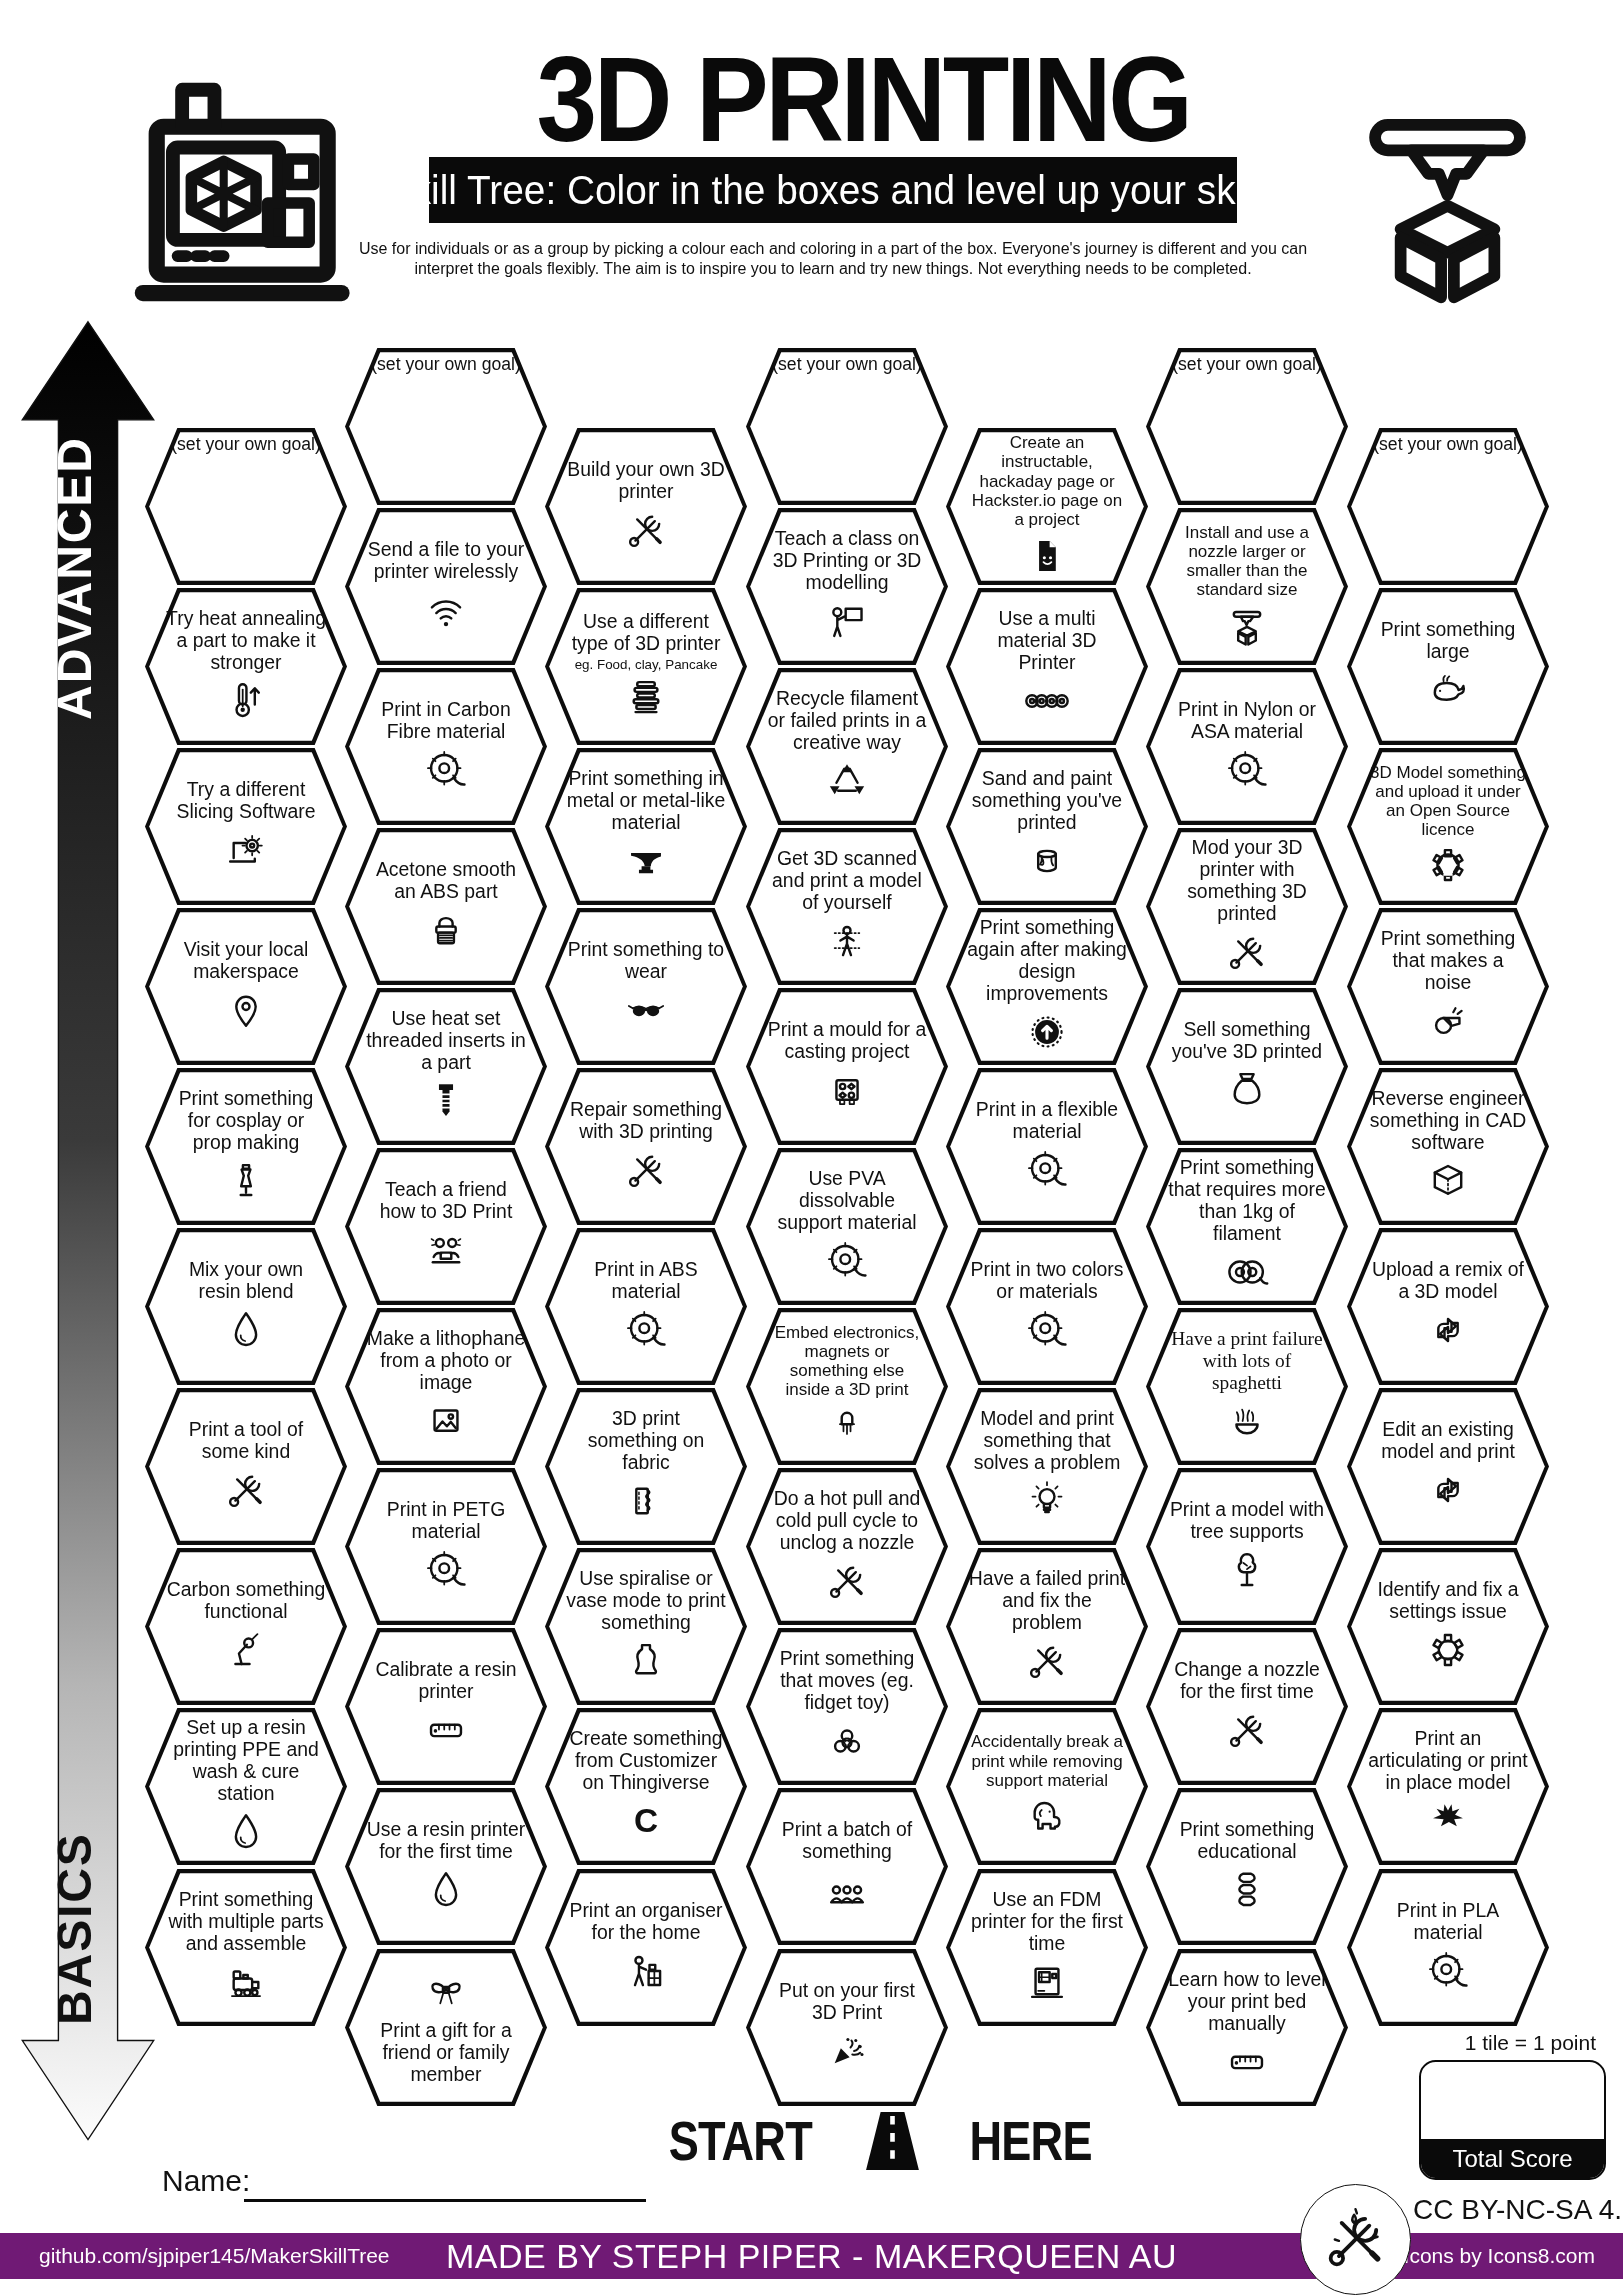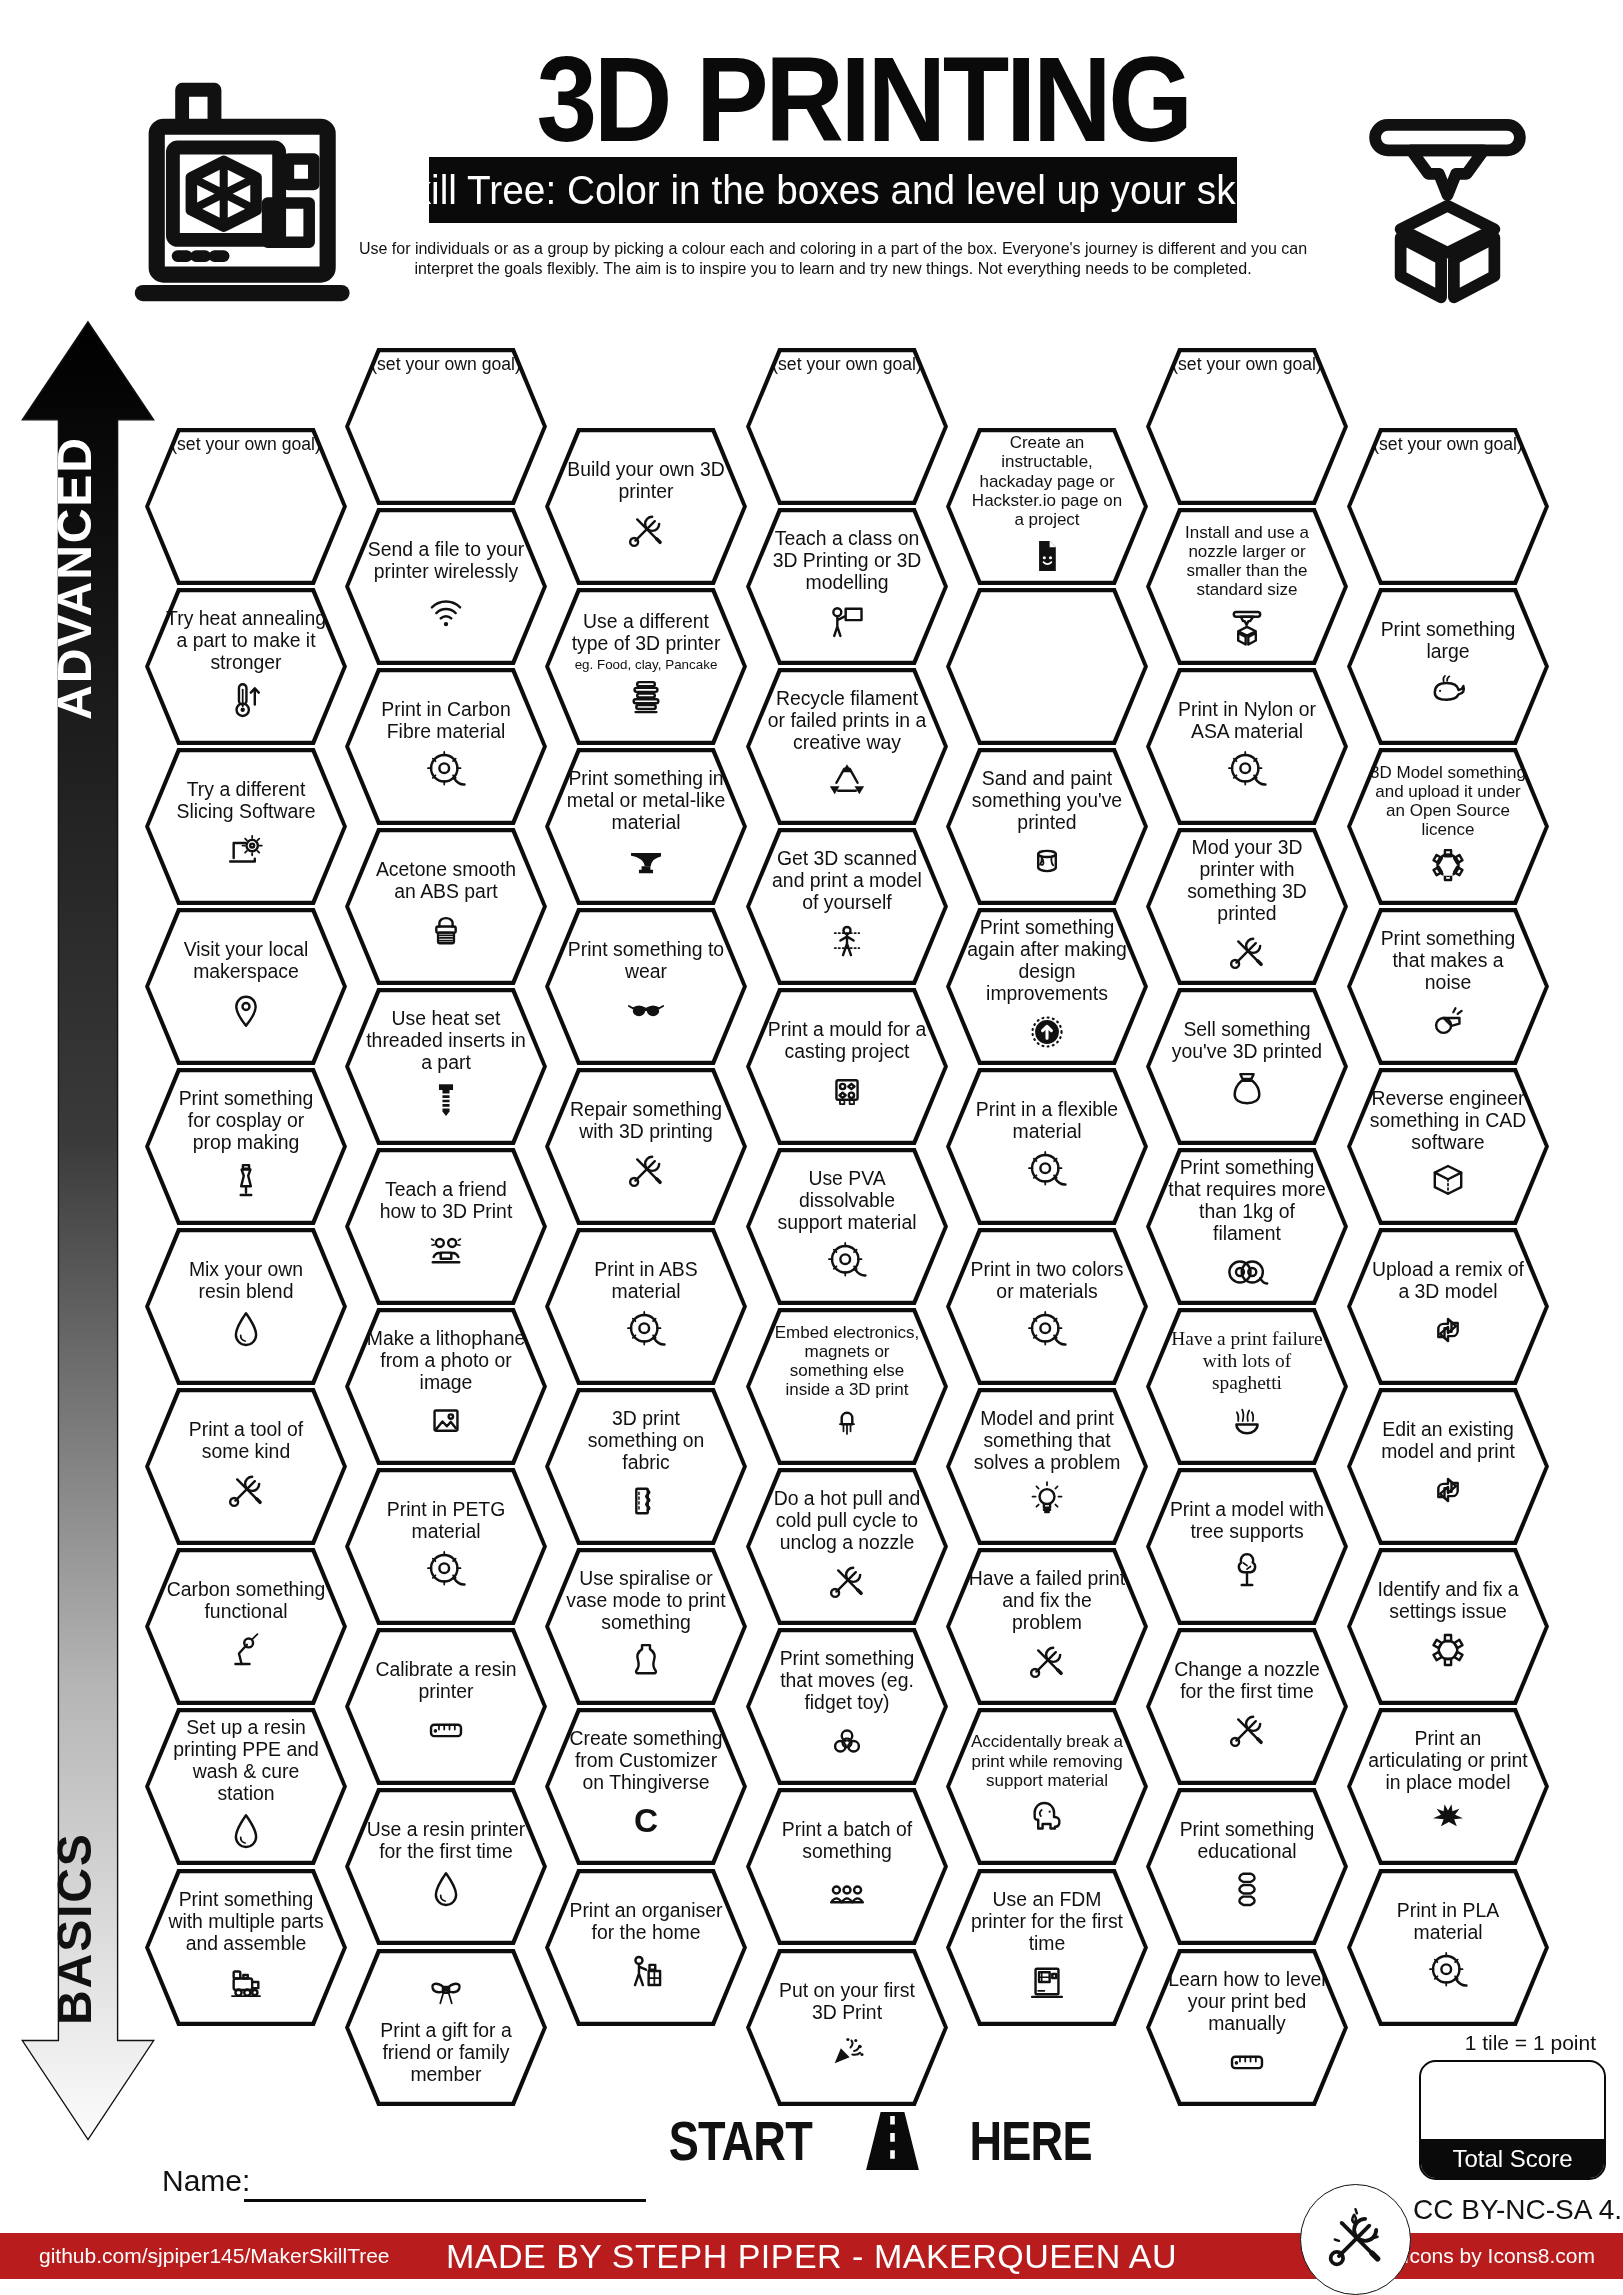--- a/index.html
+++ b/index.html
@@ -40,21 +40,21 @@
   .name-row{position:absolute;left:162px;top:2164px;font-size:30px;}
   .name-line{position:absolute;left:244px;top:2169px;width:402px;height:30px;border-bottom:3.2px solid #0a0a0a;}
   .tile-note{position:absolute;left:1365px;top:2031px;width:231px;text-align:right;font-size:21px;}
   .score-box{position:absolute;left:1419px;top:2060px;width:183px;height:116px;border:2.8px solid #0a0a0a;border-radius:16.7px;overflow:hidden;background:#fff;}
   .score-band{position:absolute;left:0;right:0;bottom:0;height:39px;background:#0a0a0a;color:#fff;
               display:flex;align-items:center;justify-content:center;font-size:24px;}
   .cc-row{position:absolute;left:1413px;top:2194px;font-size:28px;white-space:nowrap;}
   .cc-badge{position:absolute;left:1300px;top:2184px;width:109px;height:109px;border-radius:50%;background:#fff;
             border:1.4px solid #111;z-index:5;display:flex;align-items:center;justify-content:center;}
   .cc-badge svg{width:69px;height:69px;}
-  .footer-bar{position:absolute;left:0;right:0;top:2233px;height:46px;background:#b91c1c;color:#fff;
+  .footer-bar{position:absolute;left:0;right:0;top:2233px;height:46px;background:#701a75;color:#fff;
               display:flex;align-items:center;}
   .footer-left{position:absolute;left:39px;font-size:21px;}
   .footer-center{position:absolute;left:0;right:0;text-align:center;font-size:34px;letter-spacing:0.5px;}
   .footer-right{position:absolute;right:28px;font-size:21px;}
 </style>
 </head>
 <body>
 
 <div class="title">3D PRINTING</div>
 <div class="subtitle-bar">
@@ -657,20 +657,33 @@
             <polygon points="56,16 70,30 56,30" style="fill:#fff;stroke:none"></polygon>
             <circle cx="44" cy="54" r="3.5" style="fill:#fff;stroke:none"></circle>
             <circle cx="58" cy="54" r="3.5" style="fill:#fff;stroke:none"></circle>
             <path d="M42 64 q9 9 18 0" style="stroke:#fff;stroke-width:4;fill:none"></path>
           </svg></div>
       </div>
     </div>
     <div class="hex" style="left: 946px; top: 588px;">
       <div class="hb"></div>
       <div class="hf"></div>
+      <div class="hc">
+        <div class="hl">Use a multi material 3D Printer</div>
+        <div class="hi ic"><svg viewBox="0 0 100 100">
+            <circle cx="16" cy="50" r="13"></circle>
+            <circle cx="16" cy="50" r="4.5"></circle>
+            <circle cx="38" cy="50" r="13"></circle>
+            <circle cx="38" cy="50" r="4.5"></circle>
+            <circle cx="61" cy="50" r="13"></circle>
+            <circle cx="61" cy="50" r="4.5"></circle>
+            <circle cx="84" cy="50" r="13"></circle>
+            <circle cx="84" cy="50" r="4.5"></circle>
+          </svg></div>
+      </div>
     </div>
     <div class="hex" style="left: 946px; top: 748px;">
       <div class="hb"></div>
       <div class="hf"></div>
       <div class="hc">
         <div class="hl">Sand and paint something you've printed</div>
         <div class="hi ic"><svg viewBox="0 0 100 100">
             <ellipse cx="50" cy="34" rx="20" ry="7"></ellipse>
             <path d="M30 34 v30 a20 9 0 0 0 40 0 v-30"></path>
             <path d="M38 42 q1 10 -4 16 q8 3 8 -4 q0 -6 -4 -12 Z" style="stroke-width:4"></path>

